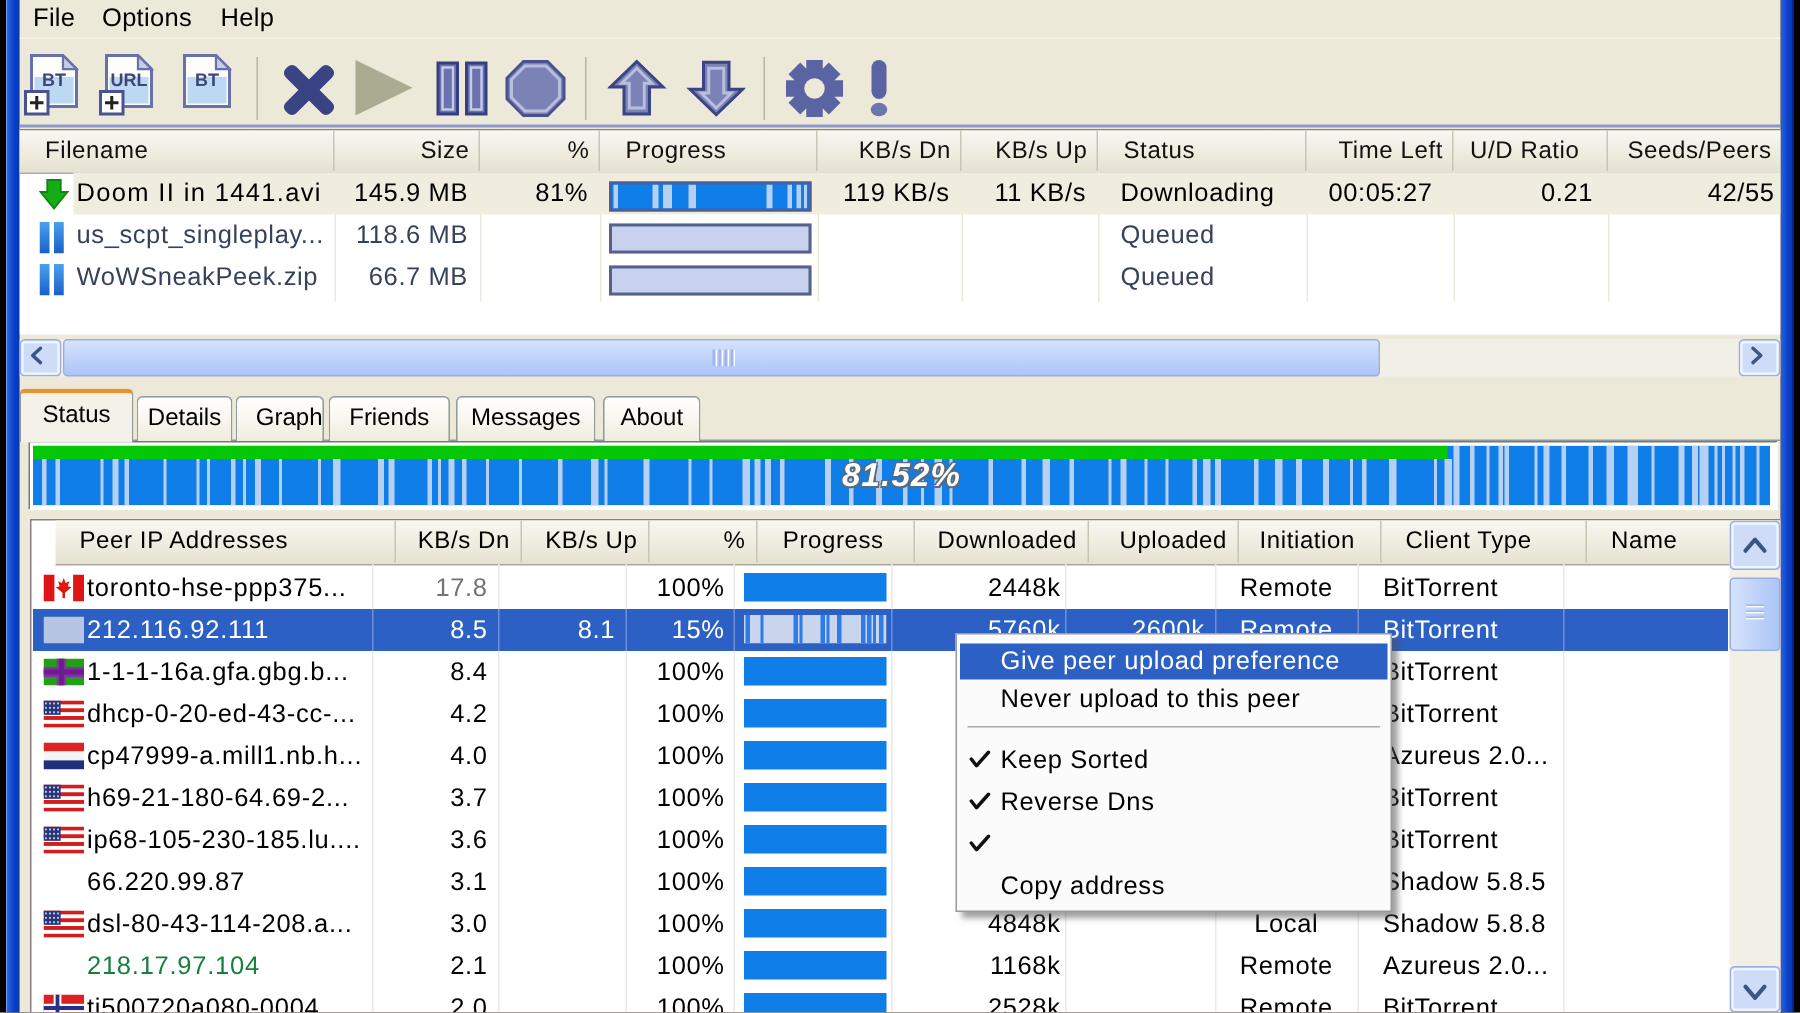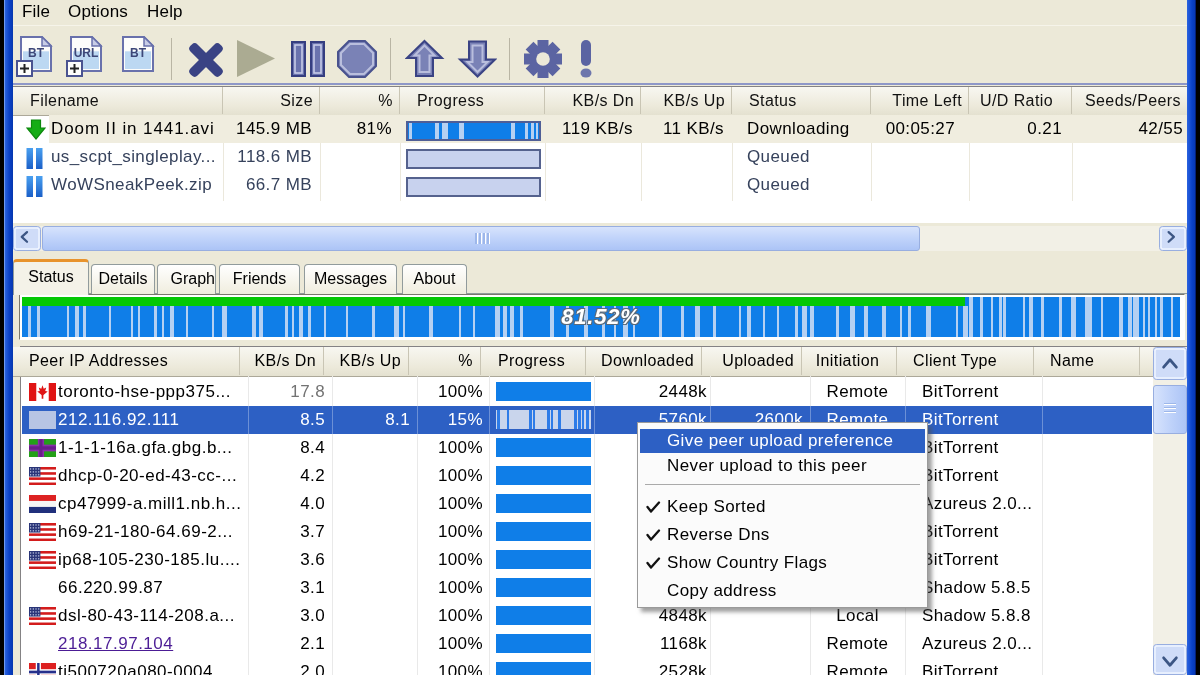--- a/index.html
+++ b/index.html
@@ -259,21 +259,21 @@
         <rect x="1063" y="0" width="3" height="40" fill="#b5d0f2"></rect>
         <rect x="1099" y="0" width="2" height="40" fill="#b5d0f2"></rect>
         <rect x="1111" y="0" width="3" height="40" fill="#b5d0f2"></rect>
         <rect x="1126" y="0" width="2" height="40" fill="#b5d0f2"></rect>
         <rect x="1138" y="0" width="3" height="40" fill="#b5d0f2"></rect>
         <rect x="1149" y="0" width="2" height="40" fill="#b5d0f2"></rect>
         <rect x="0" y="0" width="943" height="9" fill="#04c804"></rect>
       </svg></div>
 <div style="position:absolute;left:9px;top:297px;width:1158px;height:40px;line-height:40px;text-align:center;font-size:22px;letter-spacing:.8px;font-weight:bold;font-style:italic;color:#fff;text-shadow:1px 1px 0 #5a6a7a,-1px -1px 0 #5a6a7a,1px -1px 0 #5a6a7a,-1px 1px 0 #5a6a7a;">81.52%</div>
 <div style="position:absolute;left:7px;top:346px;width:1167px;height:329px;background:#fff;border-top:1px solid #848284;border-left:1px solid #848284;box-sizing:border-box;"></div>
-<div style="position:absolute;left:0;top:347px;width:1146px;height:29px;">
+<div style="position:absolute;left:24px;top:347px;width:1146px;height:29px;">
       <div style="position:absolute;left:0;top:0;width:1146px;height:29px;background:linear-gradient(#f8f7f1,#ece9da 70%,#e4e1d0);border-bottom:1px solid #aca899;"></div>
       <div style="position:absolute;left:0px;top:0;width:227px;height:28px;line-height:28px;font-size:16px;letter-spacing:.4px;box-sizing:border-box;padding-left:16px;padding-right:7px;border-right:1px solid #c9c5b4;text-align:left;white-space:nowrap;overflow:hidden;">Peer IP Addresses</div>
       <div style="position:absolute;left:227px;top:0;width:84px;height:28px;line-height:28px;font-size:16px;letter-spacing:.4px;box-sizing:border-box;padding-left:4px;padding-right:7px;border-right:1px solid #c9c5b4;text-align:right;white-space:nowrap;overflow:hidden;">KB/s Dn</div>
       <div style="position:absolute;left:311px;top:0;width:85px;height:28px;line-height:28px;font-size:16px;letter-spacing:.4px;box-sizing:border-box;padding-left:4px;padding-right:7px;border-right:1px solid #c9c5b4;text-align:right;white-space:nowrap;overflow:hidden;">KB/s Up</div>
       <div style="position:absolute;left:396px;top:0;width:72px;height:28px;line-height:28px;font-size:16px;letter-spacing:.4px;box-sizing:border-box;padding-left:4px;padding-right:7px;border-right:1px solid #c9c5b4;text-align:right;white-space:nowrap;overflow:hidden;">%</div>
       <div style="position:absolute;left:468px;top:0;width:105px;height:28px;line-height:28px;font-size:16px;letter-spacing:.4px;box-sizing:border-box;padding-left:4px;padding-right:7px;border-right:1px solid #c9c5b4;text-align:center;white-space:nowrap;overflow:hidden;">Progress</div>
       <div style="position:absolute;left:573px;top:0;width:116px;height:28px;line-height:28px;font-size:16px;letter-spacing:.4px;box-sizing:border-box;padding-left:4px;padding-right:7px;border-right:1px solid #c9c5b4;text-align:right;white-space:nowrap;overflow:hidden;">Downloaded</div>
       <div style="position:absolute;left:689px;top:0;width:100px;height:28px;line-height:28px;font-size:16px;letter-spacing:.4px;box-sizing:border-box;padding-left:4px;padding-right:7px;border-right:1px solid #c9c5b4;text-align:right;white-space:nowrap;overflow:hidden;">Uploaded</div>
       <div style="position:absolute;left:789px;top:0;width:95px;height:28px;line-height:28px;font-size:16px;letter-spacing:.4px;box-sizing:border-box;padding-left:4px;padding-right:7px;border-right:1px solid #c9c5b4;text-align:center;white-space:nowrap;overflow:hidden;">Initiation</div>
       <div style="position:absolute;left:884px;top:0;width:137px;height:28px;line-height:28px;font-size:16px;letter-spacing:.4px;box-sizing:border-box;padding-left:16px;padding-right:7px;border-right:1px solid #c9c5b4;text-align:left;white-space:nowrap;overflow:hidden;">Client Type</div>
@@ -471,21 +471,21 @@
         <rect x="6.2" y="6.4" width="1.1" height="1.1" fill="#cfd8ef"></rect>
         <rect x="8.8" y="6.4" width="1.1" height="1.1" fill="#cfd8ef"></rect>
       </svg></div>
 <div style="position:absolute;left:45px;top:602px;width:188px;height:28px;line-height:28px;font-size:17px;letter-spacing:.5px;color:#000;white-space:nowrap;overflow:hidden;">dsl-80-43-114-208.a...</div>
 <div style="position:absolute;left:235px;top:602px;width:77px;height:28px;line-height:28px;text-align:right;font-size:17px;letter-spacing:.4px;color:#000;">3.0</div>
 <div style="position:absolute;left:404px;top:602px;width:66px;height:28px;line-height:28px;text-align:right;font-size:17px;letter-spacing:.4px;color:#000;">100%</div>
 <div style="position:absolute;left:483px;top:606px;width:95px;height:19px;background:#0f7ee8;"></div>
 <div style="position:absolute;left:581px;top:602px;width:113px;height:28px;line-height:28px;text-align:right;font-size:17px;letter-spacing:.4px;color:#000;">4848k</div>
 <div style="position:absolute;left:797px;top:602px;width:95px;height:28px;line-height:28px;text-align:center;font-size:17px;letter-spacing:.4px;color:#000;">Local</div>
 <div style="position:absolute;left:909px;top:602px;width:120px;height:28px;line-height:28px;font-size:17px;letter-spacing:.4px;color:#000;white-space:nowrap;overflow:hidden;">Shadow 5.8.8</div>
-<div style="position:absolute;left:45px;top:630px;width:188px;height:28px;line-height:28px;font-size:17px;letter-spacing:.5px;color:#4c1d95;white-space:nowrap;overflow:hidden;text-decoration:underline;">218.17.97.104</div>
+<div style="position:absolute;left:45px;top:630px;width:188px;height:28px;line-height:28px;font-size:17px;letter-spacing:.5px;color:#15803d;white-space:nowrap;overflow:hidden;">218.17.97.104</div>
 <div style="position:absolute;left:235px;top:630px;width:77px;height:28px;line-height:28px;text-align:right;font-size:17px;letter-spacing:.4px;color:#000;">2.1</div>
 <div style="position:absolute;left:404px;top:630px;width:66px;height:28px;line-height:28px;text-align:right;font-size:17px;letter-spacing:.4px;color:#000;">100%</div>
 <div style="position:absolute;left:483px;top:634px;width:95px;height:19px;background:#0f7ee8;"></div>
 <div style="position:absolute;left:581px;top:630px;width:113px;height:28px;line-height:28px;text-align:right;font-size:17px;letter-spacing:.4px;color:#000;">1168k</div>
 <div style="position:absolute;left:797px;top:630px;width:95px;height:28px;line-height:28px;text-align:center;font-size:17px;letter-spacing:.4px;color:#000;">Remote</div>
 <div style="position:absolute;left:909px;top:630px;width:120px;height:28px;line-height:28px;font-size:17px;letter-spacing:.4px;color:#000;white-space:nowrap;overflow:hidden;">Azureus 2.0...</div>
 <div style="position:absolute;left:16px;top:663px;width:27px;height:18px;"><svg width="27" height="18" viewBox="0 0 26 16" preserveAspectRatio="none">
         <rect width="26" height="16" fill="#dd2020"></rect>
         <rect x="6.5" width="5" height="16" fill="#fff"></rect>
         <rect y="5.5" width="26" height="5" fill="#fff"></rect>
@@ -524,17 +524,16 @@
           <path d="M1.5 6 L5 10.5 L13 1.5" fill="none" stroke="#111" stroke-width="2.3" stroke-linecap="round" stroke-linejoin="round"></path>
         </svg></div>
       <div style="position:absolute;left:30px;top:71px;height:28px;line-height:28px;font-size:17px;letter-spacing:.4px;color:#000;">Keep Sorted</div>
       <div style="position:absolute;left:9px;top:106px;width:15px;height:13px;"><svg width="15" height="13" viewBox="0 0 15 13">
           <path d="M1.5 6 L5 10.5 L13 1.5" fill="none" stroke="#111" stroke-width="2.3" stroke-linecap="round" stroke-linejoin="round"></path>
         </svg></div>
       <div style="position:absolute;left:30px;top:99px;height:28px;line-height:28px;font-size:17px;letter-spacing:.4px;color:#000;">Reverse Dns</div>
       <div style="position:absolute;left:9px;top:134px;width:15px;height:13px;"><svg width="15" height="13" viewBox="0 0 15 13">
           <path d="M1.5 6 L5 10.5 L13 1.5" fill="none" stroke="#111" stroke-width="2.3" stroke-linecap="round" stroke-linejoin="round"></path>
         </svg></div>
-      <div style="position:absolute;left:30px;top:127px;height:28px;line-height:28px;font-size:17px;letter-spacing:.4px;color:#000;">Show Country Flags</div>
       <div style="position:absolute;left:30px;top:155px;height:28px;line-height:28px;font-size:17px;letter-spacing:.4px;color:#000;">Copy address</div>
     </div>
 </div>
 <div style="position:absolute;left:4px;top:0;width:1px;height:675px;background:#6f9af0;"></div>
 <div style="position:absolute;left:1195px;top:0;width:1px;height:675px;background:#04207a;"></div>
 </body></html>

